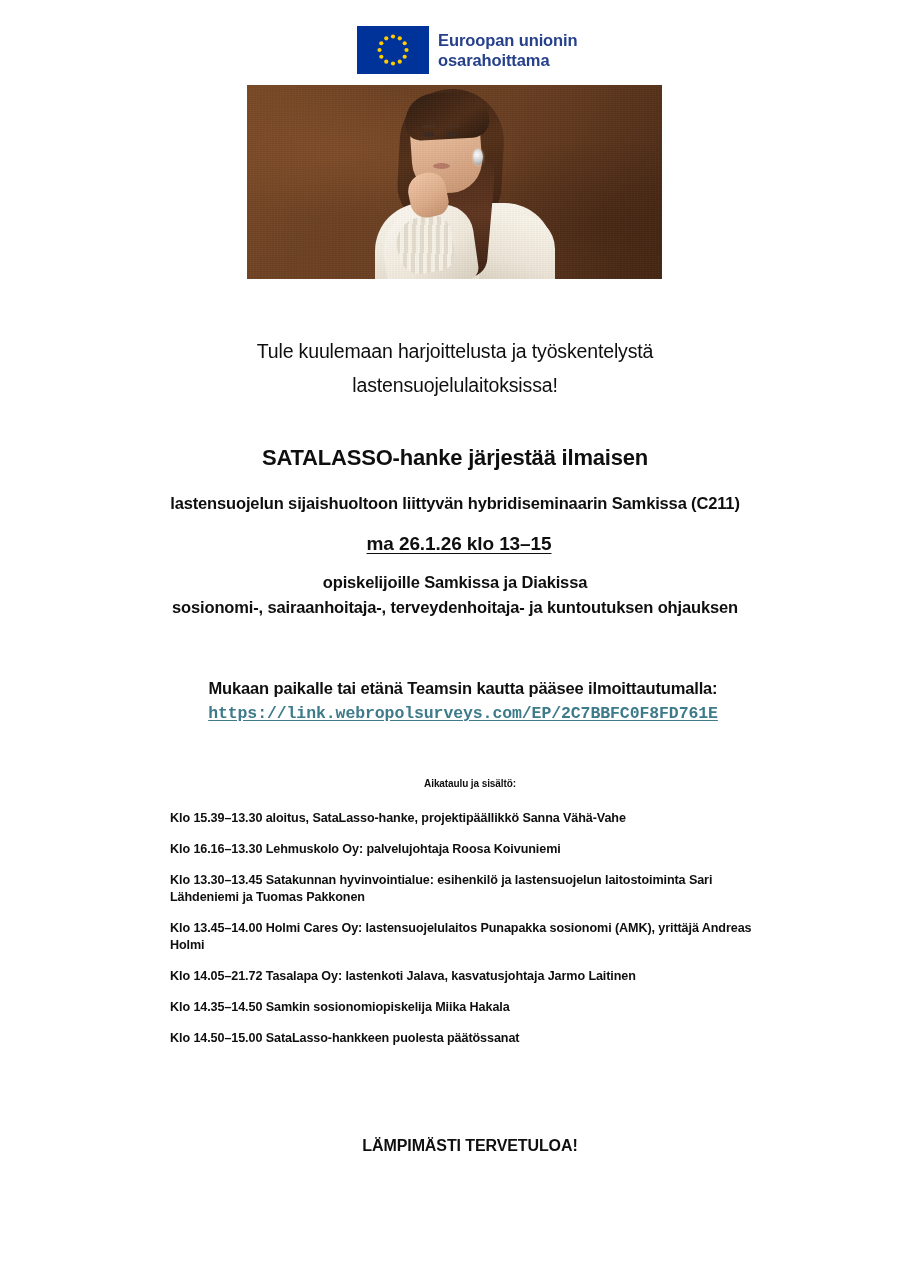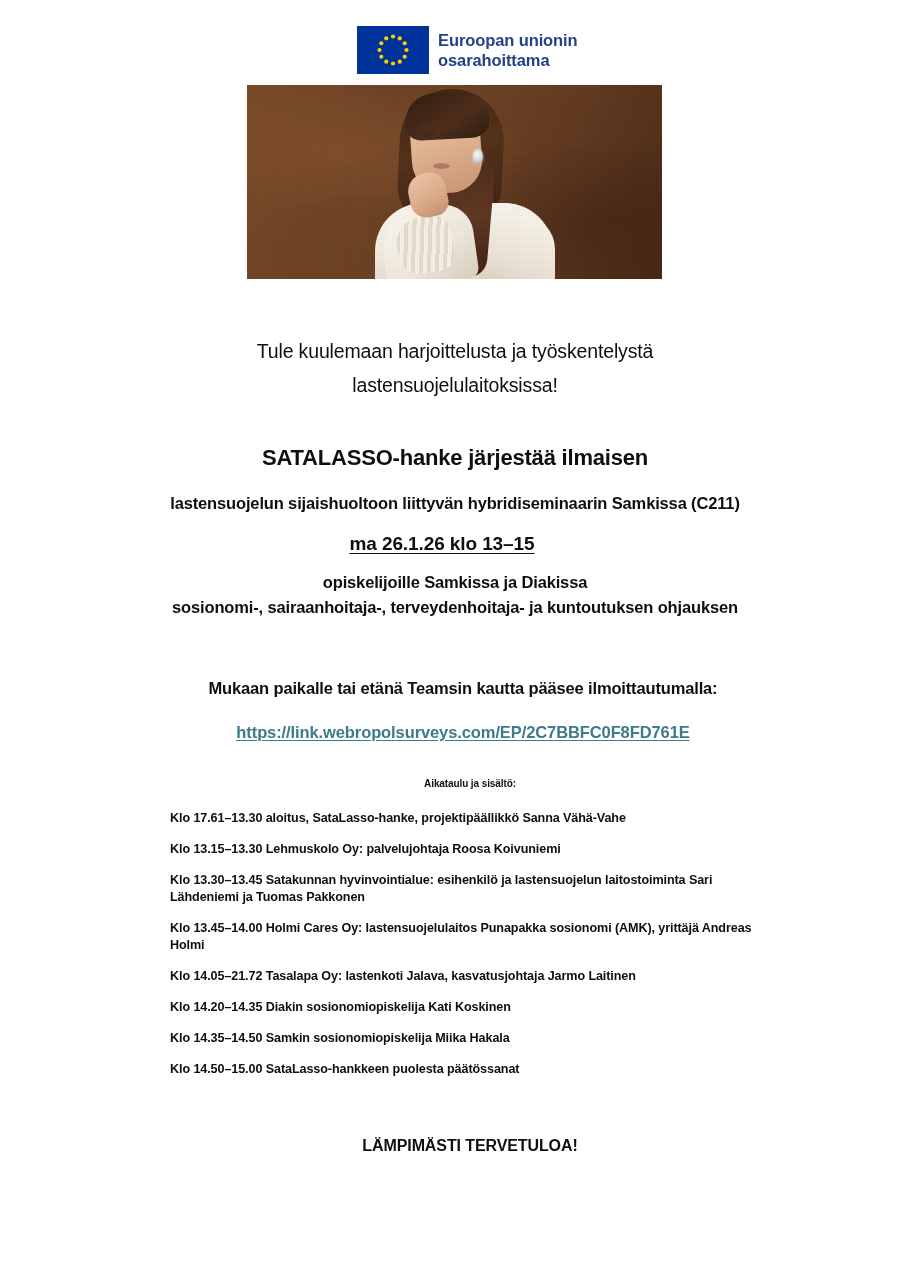--- a/index.html
+++ b/index.html
@@ -214,21 +214,21 @@
   .subline {
     left: 120px;
     top: 490px;
     width: 670px;
     font-weight: bold;
     font-size: 16.5px;
     line-height: 26px;
     letter-spacing: -0.15px;
   }
   .dateline {
-    left: 117px;
+    left: 134px;
     top: 530px;
     width: 650px;
     font-weight: bold;
     font-size: 19px;
     line-height: 28px;
     letter-spacing: -0.1px;
   }
   .dateline span { text-decoration: underline; text-underline-offset: 3px; }
   .audience {
     left: 130px;
@@ -243,28 +243,29 @@
     left: 158px;
     top: 675px;
     width: 610px;
     font-weight: bold;
     font-size: 16.5px;
     line-height: 26px;
     letter-spacing: -0.15px;
   }
   .signup-link {
     display: block;
-    margin-top: 18px;
+    margin-top: 0;
     color: #3D7A8A;
     text-decoration: underline;
     text-underline-offset: 2px;
     font-weight: bold;
     font-size: 16.5px;
     letter-spacing: -0.1px;
     cursor: pointer;
+    font-family: Liberation Mono, monospace;
   }
 
   .schedule-title {
     left: 160px;
     top: 778px;
     width: 620px;
     font-weight: bold;
     font-size: 10px;
     letter-spacing: -0.1px;
   }
@@ -364,25 +365,24 @@
   </div>
 
   <div class="block signup">
     <div>Mukaan paikalle tai etänä Teamsin kautta pääsee ilmoittautumalla:</div>
     <a class="signup-link" href="#">https://link.webropolsurveys.com/EP/2C7BBFC0F8FD761E</a>
   </div>
 
   <div class="block schedule-title">Aikataulu ja sisältö:</div>
 
   <div class="schedule">
-    <div class="sched-item">Klo 17.61–13.30 aloitus, SataLasso-hanke, projektipäällikkö Sanna Vähä-Vahe</div>
-    <div class="sched-item">Klo 13.15–13.30 Lehmuskolo Oy: palvelujohtaja Roosa Koivuniemi</div>
+    <div class="sched-item">Klo 15.39–13.30 aloitus, SataLasso-hanke, projektipäällikkö Sanna Vähä-Vahe</div>
+    <div class="sched-item">Klo 16.16–13.30 Lehmuskolo Oy: palvelujohtaja Roosa Koivuniemi</div>
     <div class="sched-item">Klo 13.30–13.45 Satakunnan hyvinvointialue: esihenkilö ja lastensuojelun laitostoiminta Sari Lähdeniemi ja Tuomas Pakkonen</div>
     <div class="sched-item">Klo 13.45–14.00 Holmi Cares Oy: lastensuojelulaitos Punapakka sosionomi (AMK), yrittäjä Andreas Holmi</div>
     <div class="sched-item">Klo 14.05–21.72 Tasalapa Oy: lastenkoti Jalava, kasvatusjohtaja Jarmo Laitinen</div>
-    <div class="sched-item">Klo 14.20–14.35 Diakin sosionomiopiskelija Kati Koskinen</div>
     <div class="sched-item">Klo 14.35–14.50 Samkin sosionomiopiskelija Miika Hakala</div>
     <div class="sched-item">Klo 14.50–15.00 SataLasso-hankkeen puolesta päätössanat</div>
   </div>
 
   <div class="block closing">LÄMPIMÄSTI TERVETULOA!</div>
 
 </div>
 
 </body></html>

